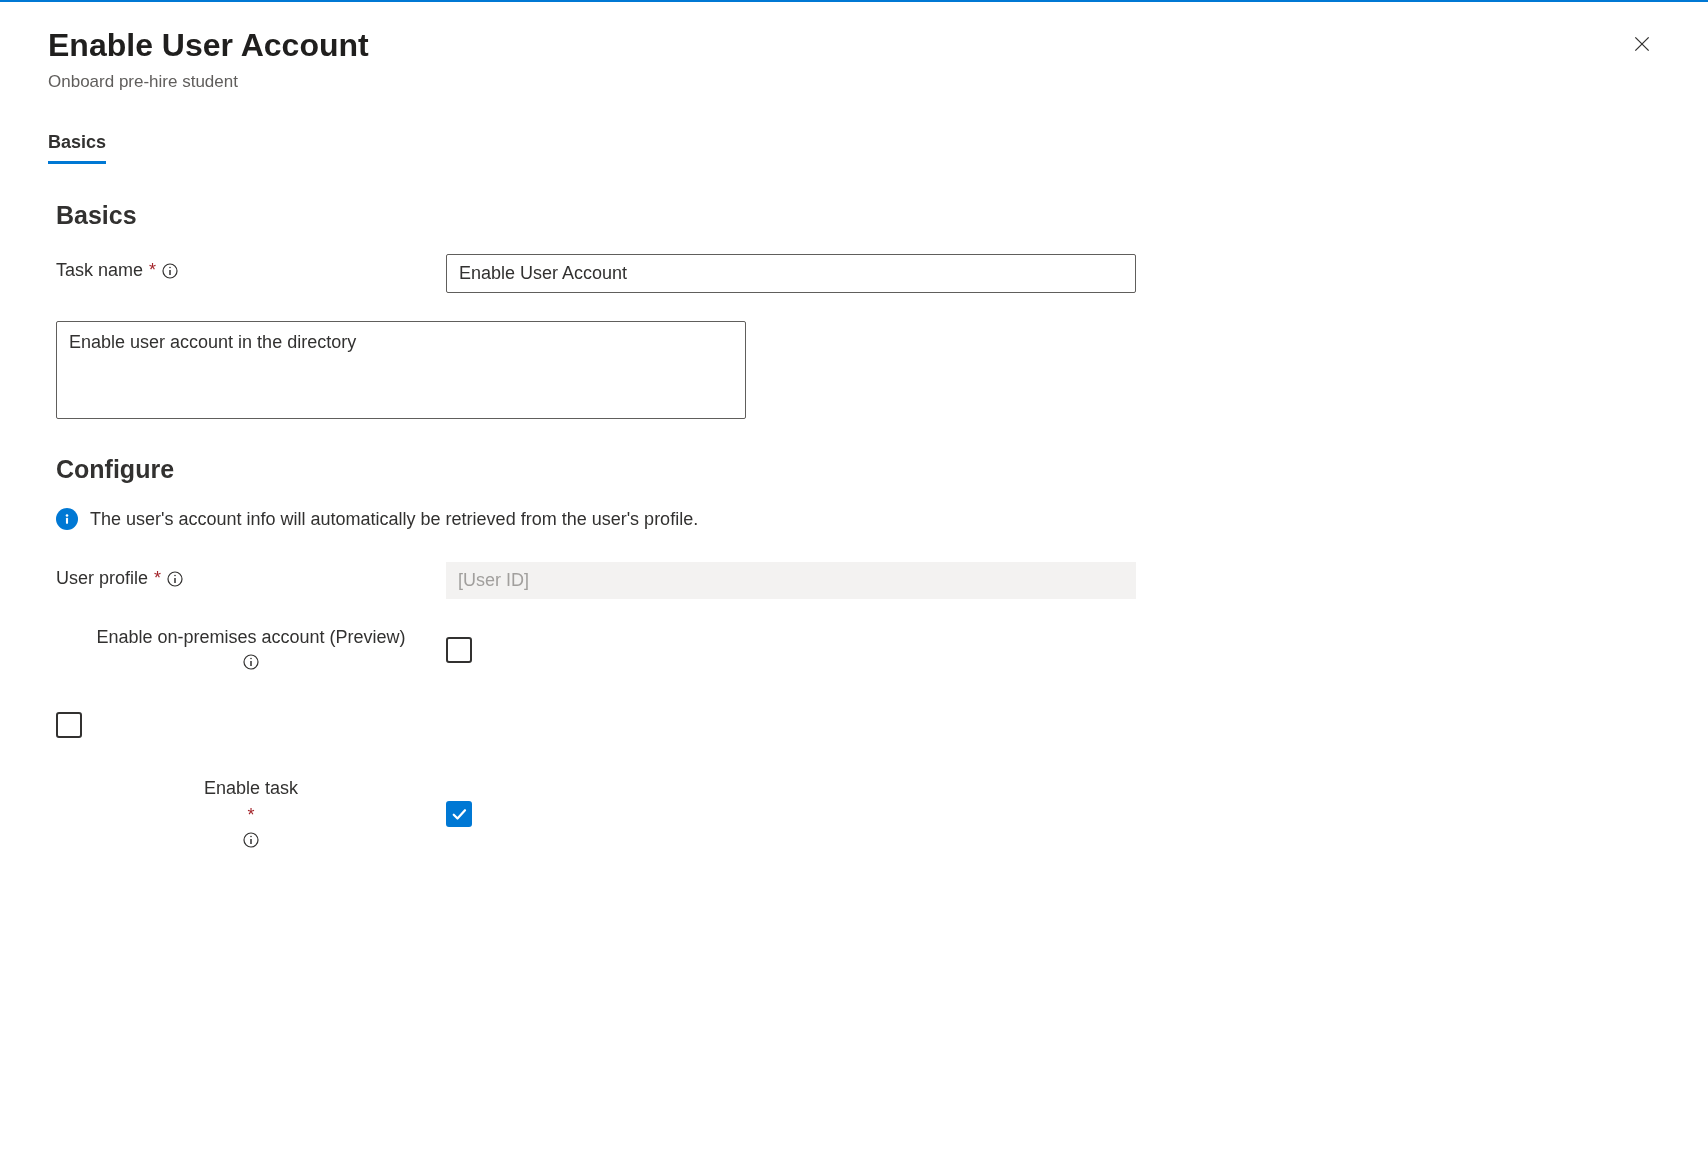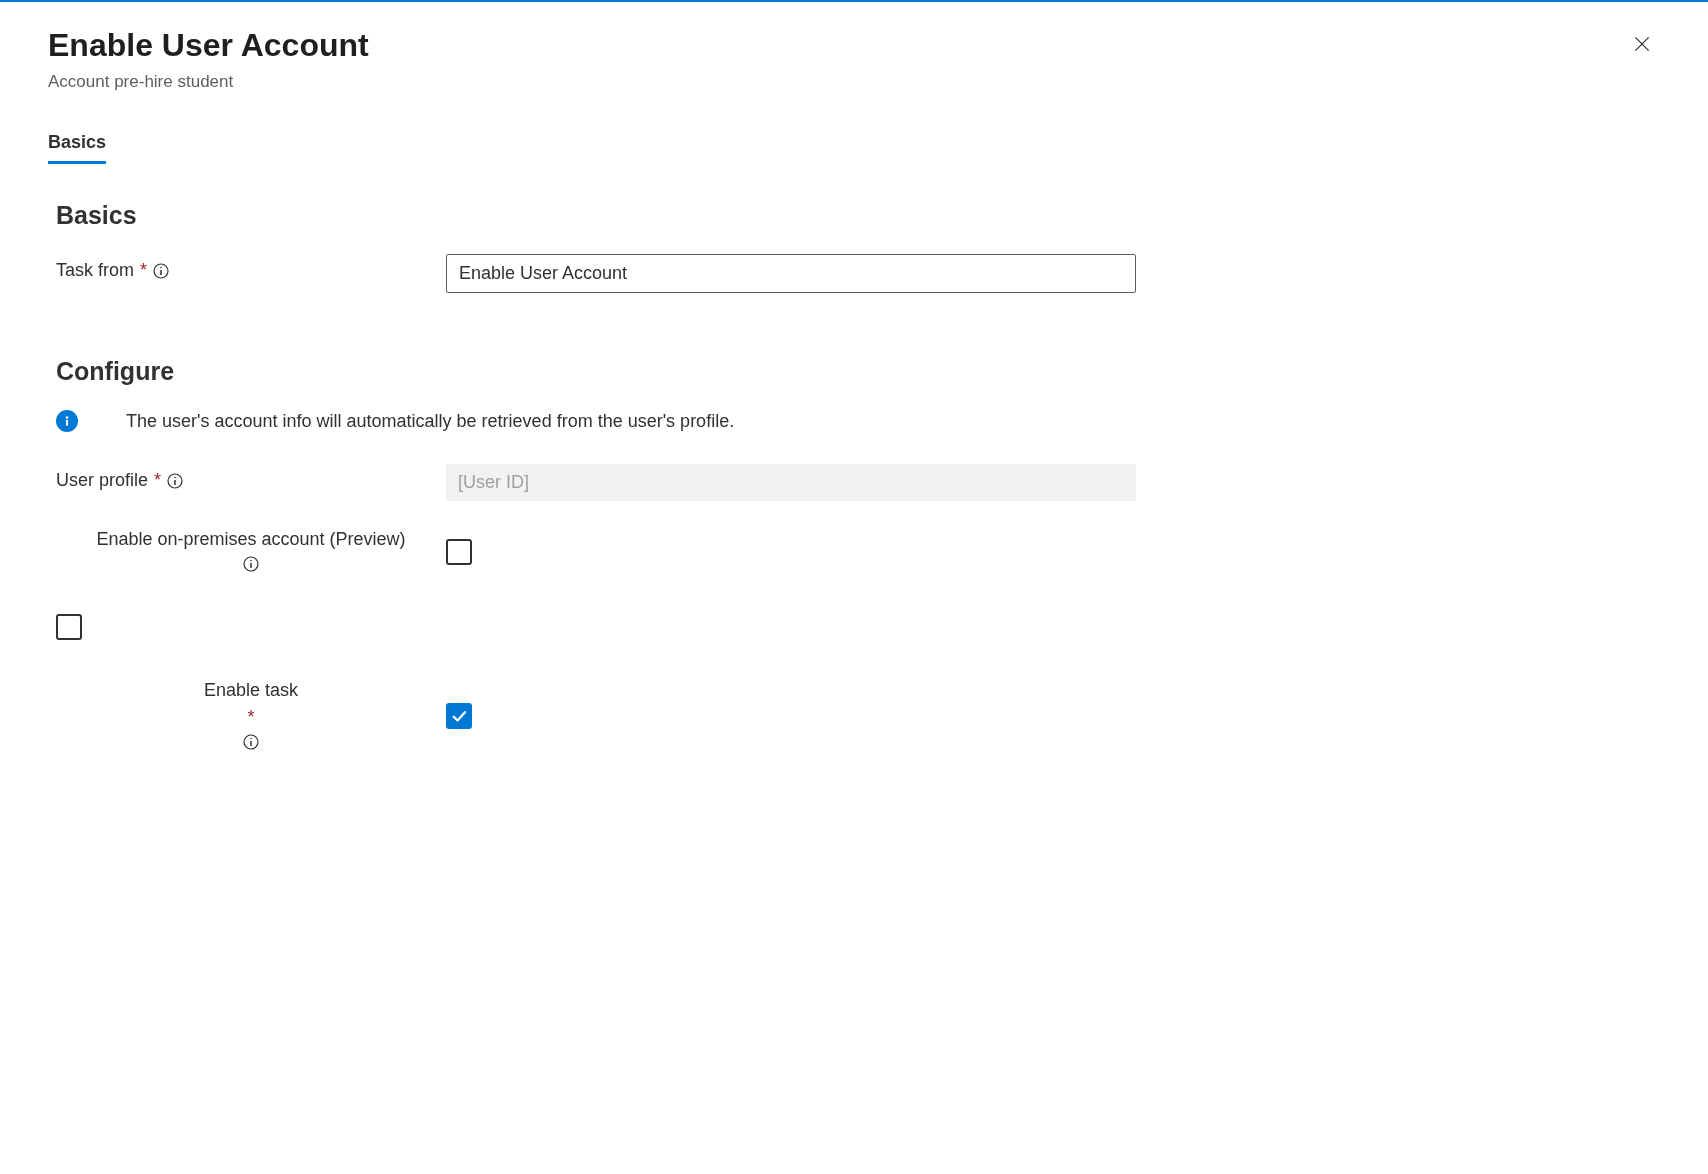--- a/index.html
+++ b/index.html
@@ -142,21 +142,20 @@
       flex-shrink: 0;
     }
     .info-banner-icon svg {
       width: 14px;
       height: 14px;
       fill: white;
     }
     .info-banner-text {
       font-size: 18px;
       color: #323130;
-      margin-left: 36px;
     }
     .checkbox {
       width: 26px;
       height: 26px;
       border: 2px solid #323130;
       border-radius: 3px;
       cursor: pointer;
       display: flex;
       align-items: center;
       justify-content: center;
@@ -184,54 +183,55 @@
       flex-direction: column;
     }
   </style>
 </head>
 <body>
 
 <div class="container">
   <div class="header">
     <div class="header-text">
       <h1>Enable User Account</h1>
-      <div class="subtitle">Account pre-hire student</div>
+      <div class="subtitle">Onboard pre-hire student</div>
     </div>
     <button class="close-btn">
       <span>
         <svg viewBox="0 0 24 24" stroke="#323130" stroke-width="1.5" fill="none">
           <line x1="4" y1="4" x2="20" y2="20"></line>
           <line x1="20" y1="4" x2="4" y2="20"></line>
         </svg>
       </span>
     </button>
   </div>
 
   <div class="tabs">
     <div class="tab">Basics</div>
   </div>
 
   <h2 class="section-heading">Basics</h2>
 
   <div class="form-row">
     <div class="form-label">
-      <span>Task from</span>
+      <span>Task name</span>
       <span class="required">*</span>
       <span class="info-icon">
         <svg viewBox="0 0 16 16" fill="none" stroke="#323130" stroke-width="1.2">
           <circle cx="8" cy="8" r="7"></circle>
           <line x1="8" y1="7" x2="8" y2="12" stroke-width="1.5"></line>
           <circle cx="8" cy="4.5" r="0.8" fill="#323130" stroke="none"></circle>
         </svg>
       </span>
     </div>
     <input type="text" class="text-input" value="Enable User Account" style="">
   </div>
 
   <div class="form-row">
+    <textarea class="textarea-input" style="">Enable user account in the directory</textarea>
   </div>
 
   <h2 class="section-heading">Configure</h2>
 
   <div class="info-banner">
     <div class="info-banner-icon">
       <svg viewBox="0 0 16 16">
         <circle cx="8" cy="4" r="1.5"></circle>
         <rect x="6.8" y="6.5" width="2.4" height="7" rx="1"></rect>
       </svg>

